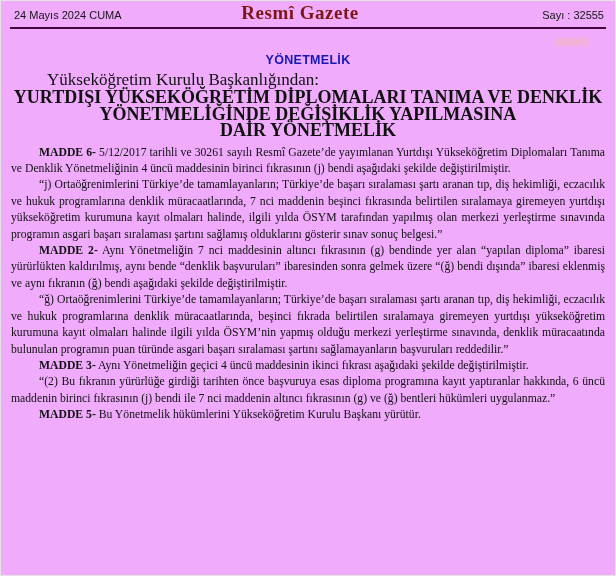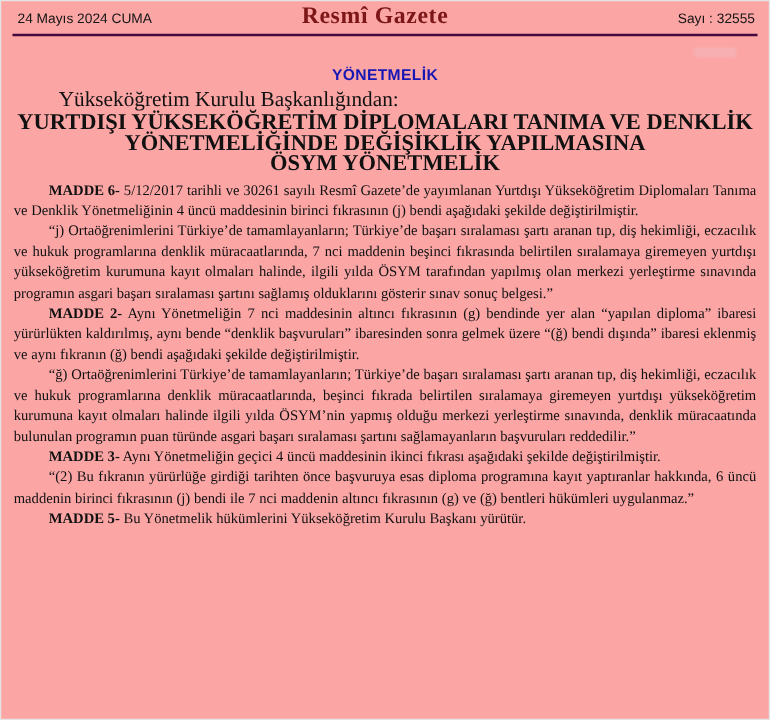--- a/index.html
+++ b/index.html
@@ -1,20 +1,20 @@
 <!DOCTYPE html>
 <html style="--rule: #43083e; --gazette: #7d1616; --category: #1717b5; --watermark: #f3b8bc;"><head>
 <meta charset="utf-8">
 <style>
   html,body { margin:0; padding:0; background:#fff; }
   .page {
     position:relative;
     width:616px; height:576px;
     box-sizing:border-box;
-    background:#fca5a5;
+    background:#f0abfc;
     border:1px solid #e4e4e4;
     overflow:hidden;
     font-family:"Liberation Serif", serif;
     color:#111;
   }
   .header {
     position:relative;
     height:26px;
     margin:0 9px;
     border-bottom:2px solid var(--rule,#43083e);
@@ -85,21 +85,21 @@
   </header>
 
   <div class="category">YÖNETMELİK</div>
   <div class="watermark"></div>
 
   <main>
     <p class="issuer">Yükseköğretim Kurulu Başkanlığından:</p>
     <div class="doc-title">
         <div>YURTDIŞI YÜKSEKÖĞRETİM DİPLOMALARI TANIMA VE DENKLİK</div>
         <div>YÖNETMELİĞİNDE DEĞİŞİKLİK YAPILMASINA</div>
-        <div>ÖSYM YÖNETMELİK</div>
+        <div>DAİR YÖNETMELİK</div>
       </div>
     <div class="paras">
         <p><b>MADDE 6-</b> 5/12/2017 tarihli ve 30261 sayılı Resmî Gazete’de yayımlanan Yurtdışı Yükseköğretim Diplomaları Tanıma ve Denklik Yönetmeliğinin 4 üncü maddesinin birinci fıkrasının (j) bendi aşağıdaki şekilde değiştirilmiştir.</p>
         <p>“j) Ortaöğrenimlerini Türkiye’de tamamlayanların; Türkiye’de başarı sıralaması şartı aranan tıp, diş hekimliği, eczacılık ve hukuk programlarına denklik müracaatlarında, 7 nci maddenin beşinci fıkrasında belirtilen sıralamaya giremeyen yurtdışı yükseköğretim kurumuna kayıt olmaları halinde, ilgili yılda ÖSYM tarafından yapılmış olan merkezi yerleştirme sınavında programın asgari başarı sıralaması şartını sağlamış olduklarını gösterir sınav sonuç belgesi.”</p>
         <p><b>MADDE 2-</b> Aynı Yönetmeliğin 7 nci maddesinin altıncı fıkrasının (g) bendinde yer alan “yapılan diploma” ibaresi yürürlükten kaldırılmış, aynı bende “denklik başvuruları” ibaresinden sonra gelmek üzere “(ğ) bendi dışında” ibaresi eklenmiş ve aynı fıkranın (ğ) bendi aşağıdaki şekilde değiştirilmiştir.</p>
         <p>“ğ) Ortaöğrenimlerini Türkiye’de tamamlayanların; Türkiye’de başarı sıralaması şartı aranan tıp, diş hekimliği, eczacılık ve hukuk programlarına denklik müracaatlarında, beşinci fıkrada belirtilen sıralamaya giremeyen yurtdışı yükseköğretim kurumuna kayıt olmaları halinde ilgili yılda ÖSYM’nin yapmış olduğu merkezi yerleştirme sınavında, denklik müracaatında bulunulan programın puan türünde asgari başarı sıralaması şartını sağlamayanların başvuruları reddedilir.”</p>
         <p><b>MADDE 3-</b> Aynı Yönetmeliğin geçici 4 üncü maddesinin ikinci fıkrası aşağıdaki şekilde değiştirilmiştir.</p>
         <p>“(2) Bu fıkranın yürürlüğe girdiği tarihten önce başvuruya esas diploma programına kayıt yaptıranlar hakkında, 6 üncü maddenin birinci fıkrasının (j) bendi ile 7 nci maddenin altıncı fıkrasının (g) ve (ğ) bentleri hükümleri uygulanmaz.”</p>
         <p><b>MADDE 5-</b> Bu Yönetmelik hükümlerini Yükseköğretim Kurulu Başkanı yürütür.</p>
       </div>

